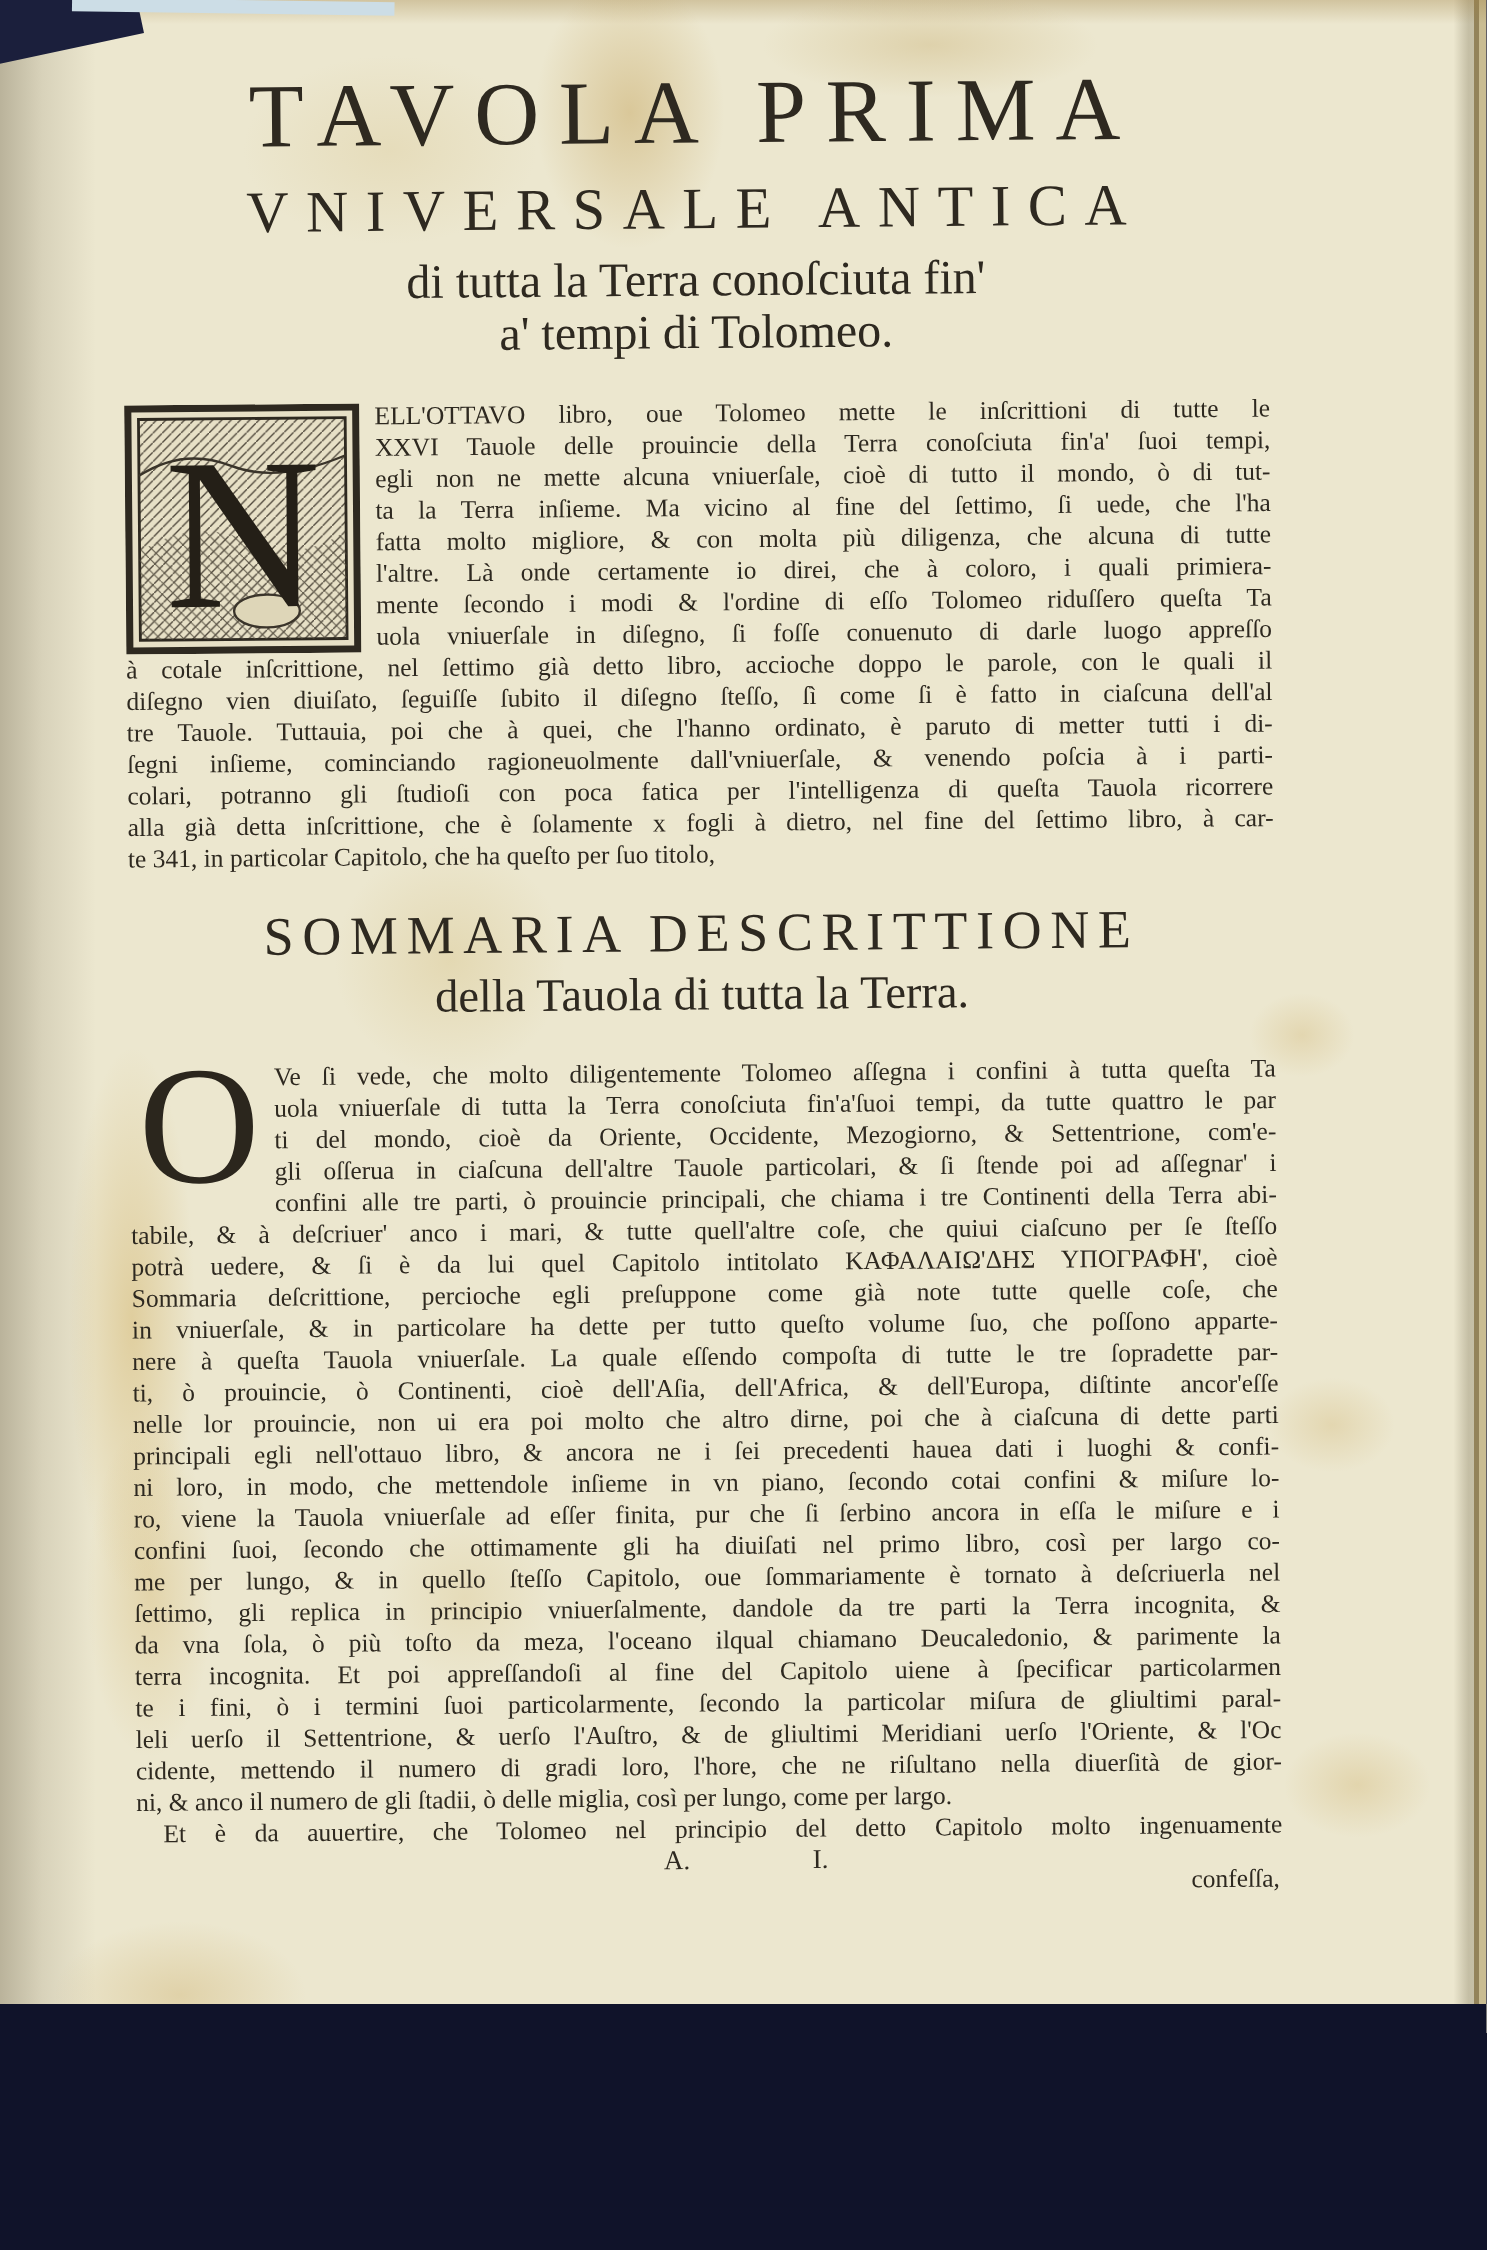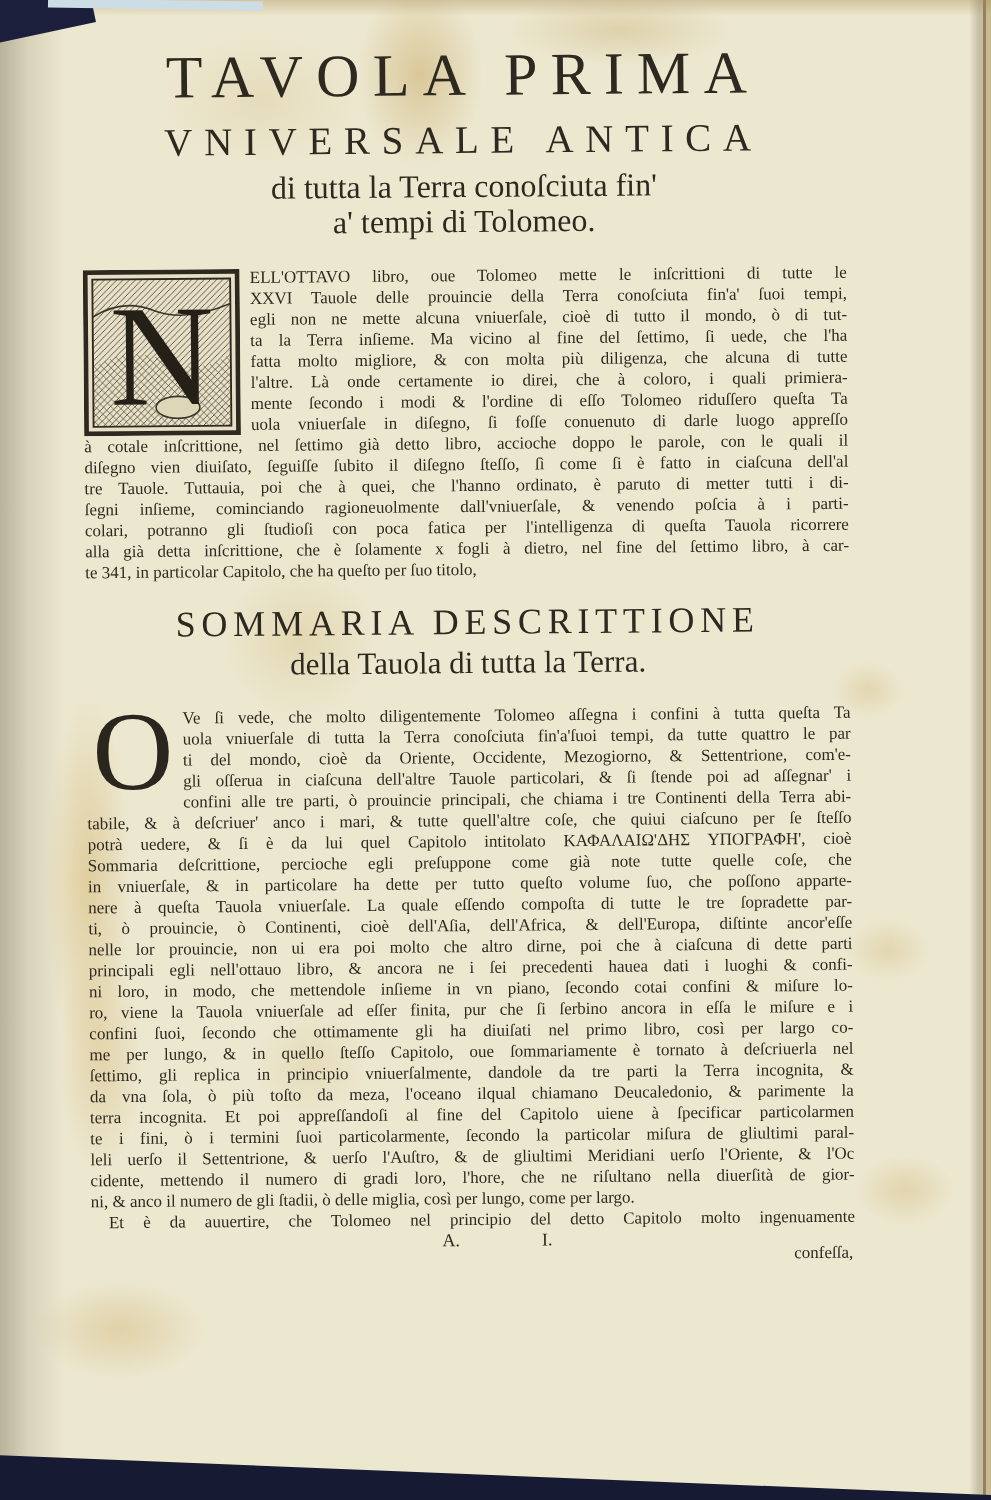--- a/index.html
+++ b/index.html
@@ -1,17 +1,17 @@
 <!DOCTYPE html>
 <html><head>
 <meta charset="utf-8">
 <style>
   html,body{margin:0;padding:0;background:#10132a;}
   .canvas{
-    position:relative;width:991px;height:1500px;overflow:hidden;
+    position:relative;width:991px;height:1336px;overflow:hidden;
     background:#1b1f3c;
     font-family:"Liberation Serif","DejaVu Serif",serif;
   }
   .page{
     position:absolute;left:0;top:0;width:991px;height:1500px;
     background-color:#ece7cf;
     background-image:
       radial-gradient(90px 130px at 420px 75px,  rgba(187,148,66,.38), rgba(187,148,66,0) 70%),
       radial-gradient(160px 50px at 620px 30px,  rgba(190,160,90,.30), rgba(190,160,90,0) 70%),
       radial-gradient(60px 260px at 88px 880px,  rgba(198,155,58,.33), rgba(198,155,58,0) 70%),

